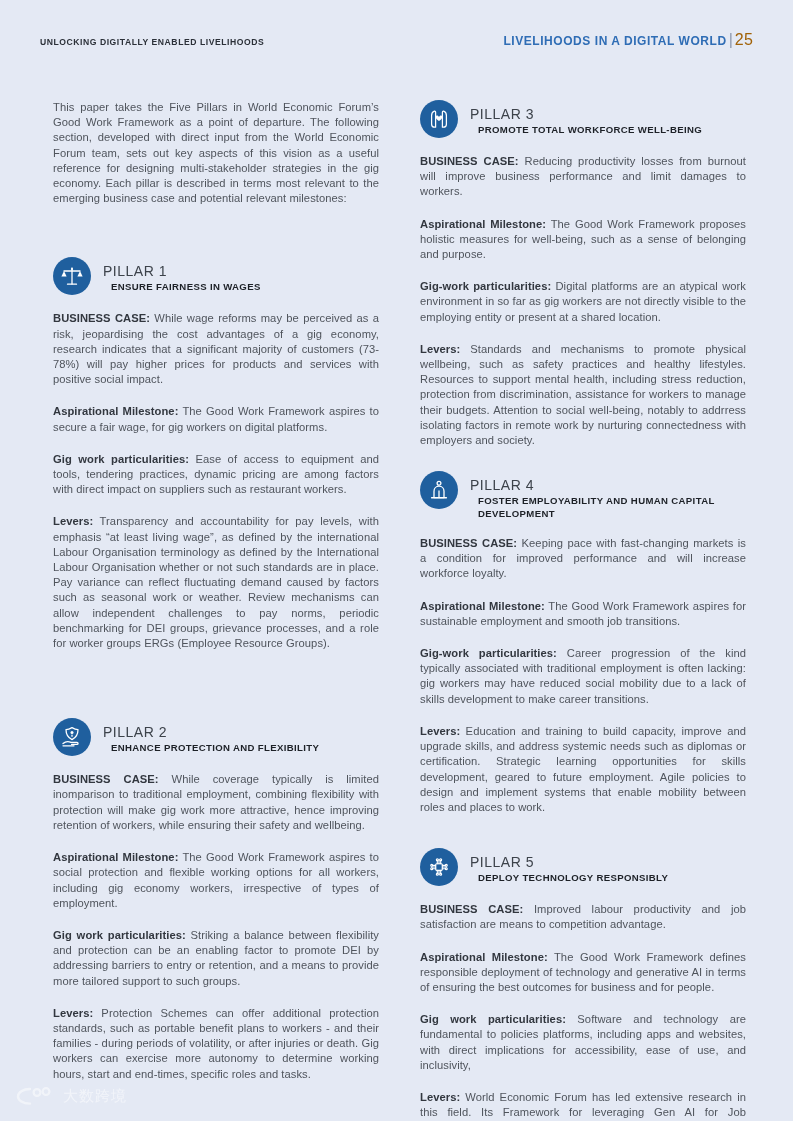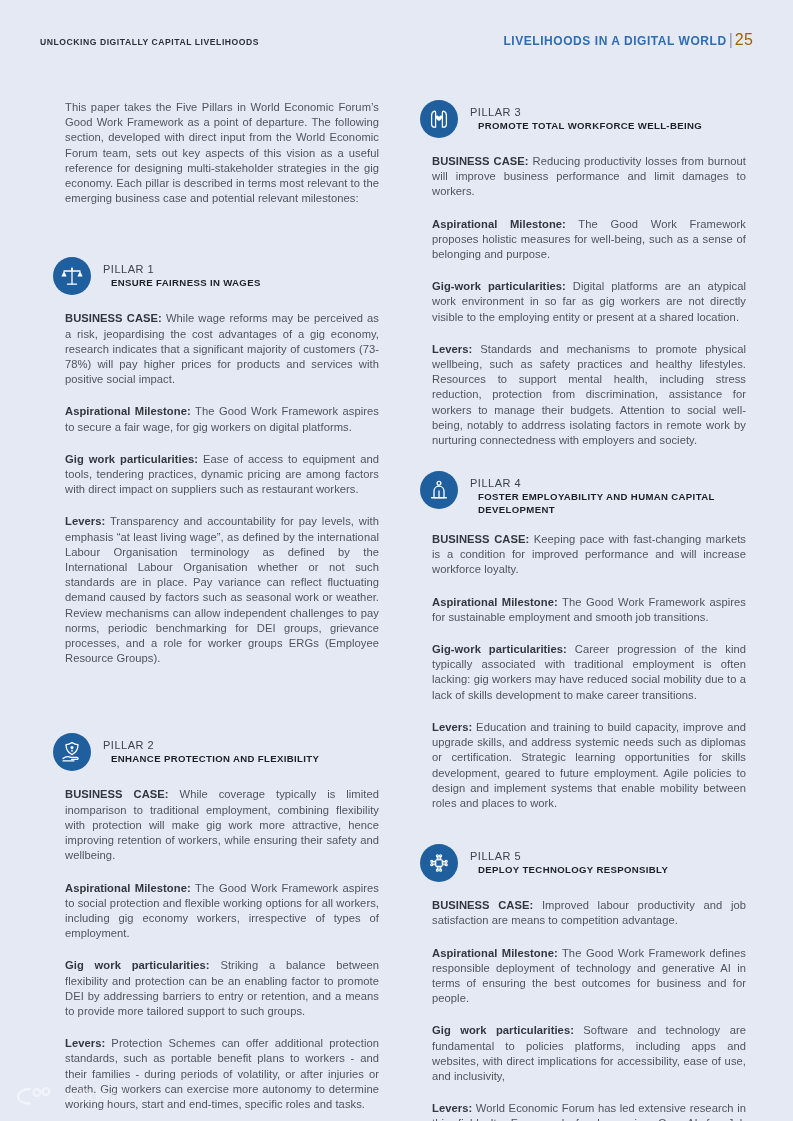--- a/index.html
+++ b/index.html
@@ -61,21 +61,21 @@
     width: 694px;
     display: flex;
     gap: 41px;
   }
   .col {
     width: 326px;
   }
 
   
   p {
-    margin: 0 0 17px 12px;
+    margin: 0 0 17px 0;
     font-size: 11.2px;
     line-height: 15.2px;
     text-align: justify;
     color: #4f545c;
     letter-spacing: 0.005em;
   }
   .lbl {
     font-weight: bold;
     color: #32373f;
   }
@@ -100,21 +100,21 @@
     background: #1f5f9e;
     display: flex;
     align-items: center;
     justify-content: center;
   }
   .pillar-icon svg { display: block; }
   .pillar-text {
     padding-top: 6px;
   }
   .pillar-kicker {
-    font-size: 11px;
+    font-size: 14px;
     letter-spacing: 0.5px;
     color: #3c424a;
     margin-bottom: 2px;
   }
   .pillar-title {
     font-size: 9.6px;
     font-weight: bold;
     letter-spacing: 0.35px;
     color: #1d2127;
     line-height: 12.4px;
@@ -141,21 +141,21 @@
     font-size: 15px;
     color: #ffffff;
     letter-spacing: 1px;
     font-family: "DejaVu Sans", sans-serif;
   }
 </style>
 </head>
 <body>
 
 <div class="runhead">
-  <div class="runhead-left">UNLOCKING DIGITALLY CAPITAL LIVELIHOODS</div>
+  <div class="runhead-left">UNLOCKING DIGITALLY ENABLED LIVELIHOODS</div>
   <div>
     <span class="runhead-right">LIVELIHOODS IN A DIGITAL WORLD</span><span class="runhead-sep">|</span><span class="runhead-page">25</span>
   </div>
 </div>
 
 <div class="page-body">
 
   <div class="col">
 
     <p>This paper takes the Five Pillars in World Economic Forum’s Good Work Framework as a point of departure. The following section, developed with direct input from the World Economic Forum team, sets out key aspects of this vision as a useful reference for designing multi-stakeholder strategies in the gig economy. Each pillar is described in terms most relevant to the emerging business case and potential relevant milestones:</p>

